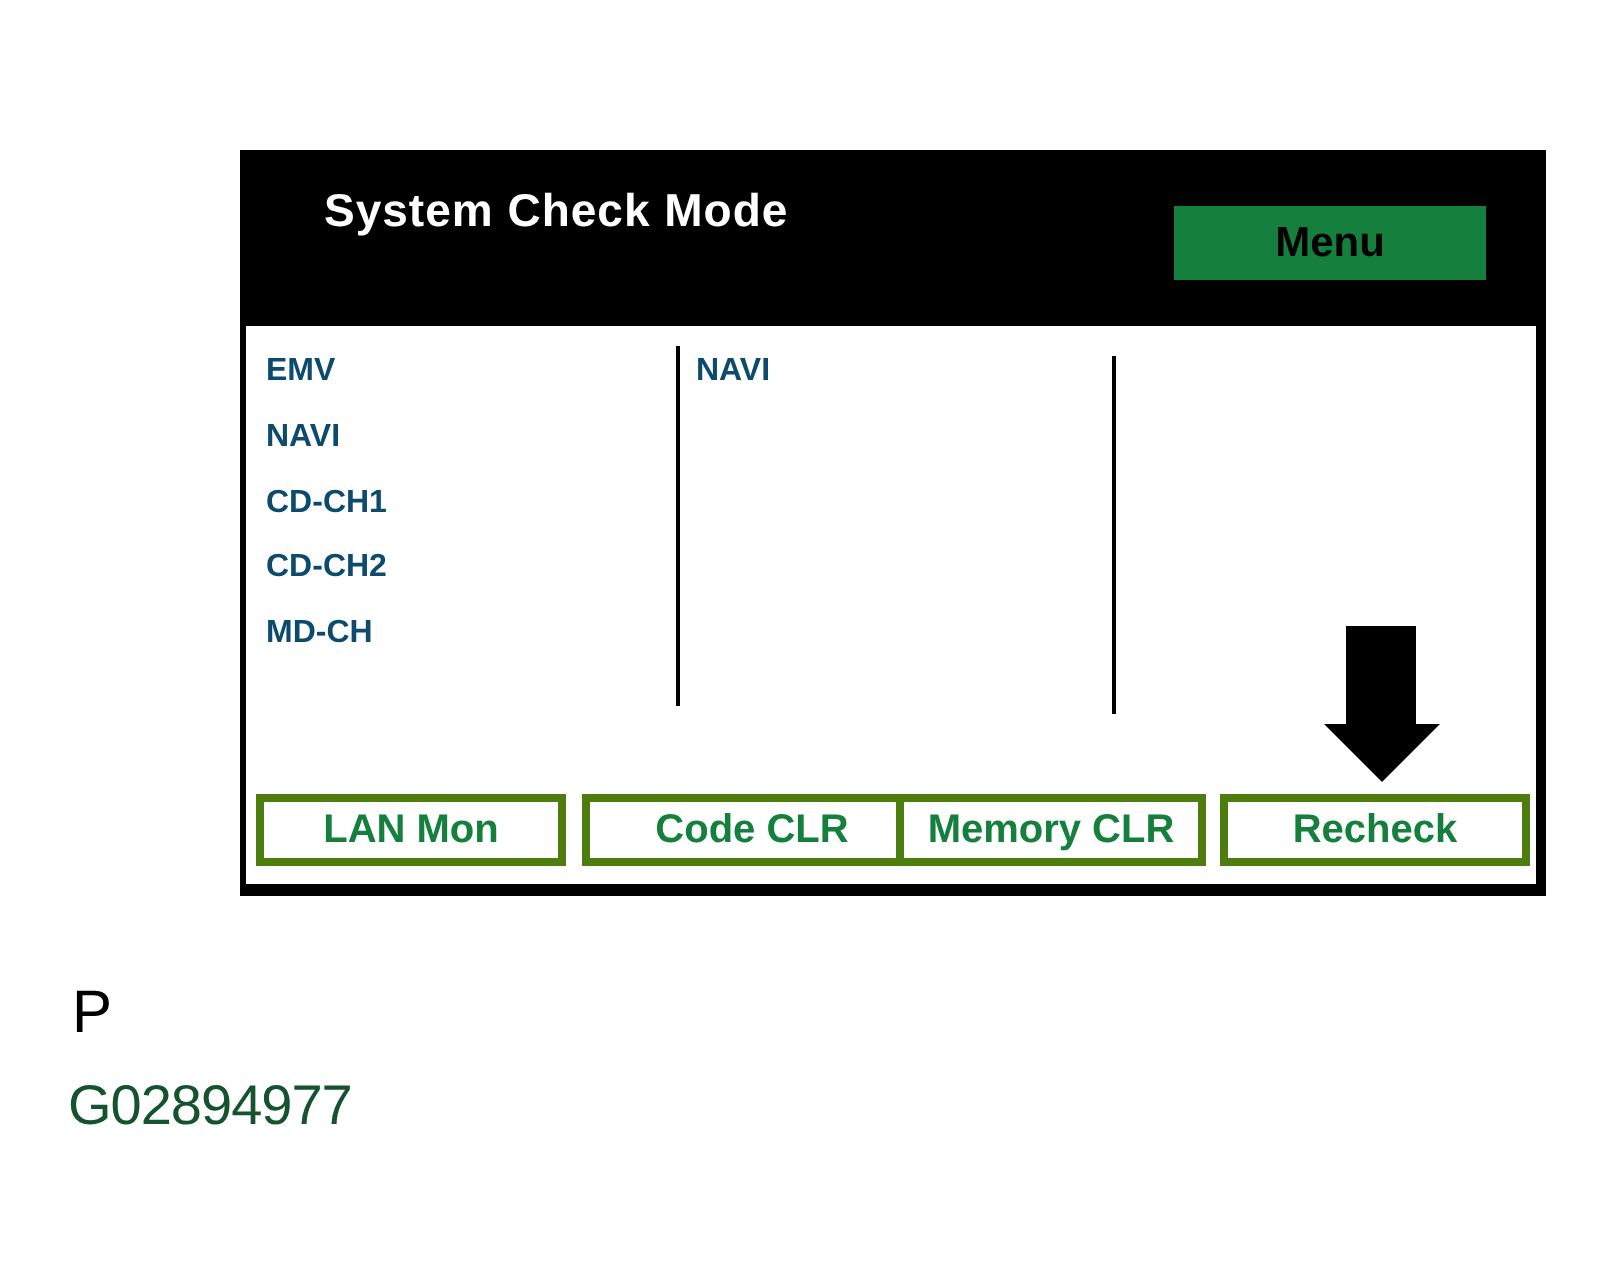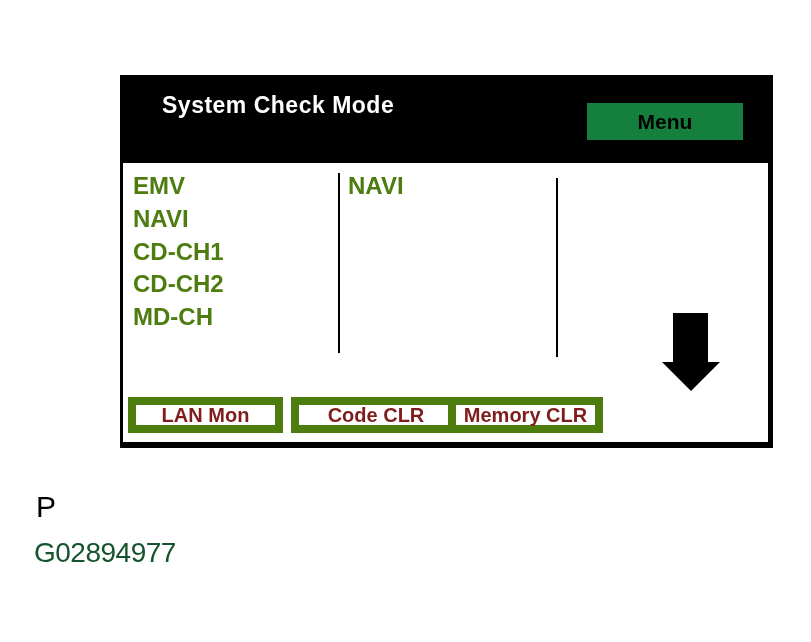--- a/index.html
+++ b/index.html
@@ -65,23 +65,23 @@
     font-family: "Liberation Sans", sans-serif;
     padding: 0;
     cursor: pointer;
   }
   
   .syscol {
     position: absolute;
     margin: 0;
     padding: 0;
     list-style: none;
-    font-size: 24px;
+    font-size: 16px;
     font-weight: bold;
-    color: #4d7c0f;
+    color: #0c4a6e;
   }
   .syscol li {
     height: 32.8px;
     line-height: 32.8px;
     white-space: nowrap;
   }
   .syscol.col1 { left: 10px;  top: 92px; }
   .syscol.col2 { left: 225px; top: 92px; }
   
   .divider {
@@ -99,22 +99,22 @@
     width: 60px;
     height: 78px;
   }
   
   .fn-btn {
     position: absolute;
     top: 319px;
     height: 36px;
     box-sizing: border-box;
     background: #ffffff;
-    border: 8px solid #4d7c0f;
-    color: #7f1d1d;
+    border: 4px solid #4d7c0f;
+    color: #15803d;
     font-size: 20px;
     font-weight: bold;
     display: flex;
     align-items: center;
     justify-content: center;
     font-family: "Liberation Sans", sans-serif;
     padding: 0;
     cursor: pointer;
     white-space: nowrap;
   }
@@ -168,20 +168,21 @@
     <div class="divider d1"></div>
     <div class="divider d2"></div>
 
     <svg class="arrow" viewBox="0 0 60 78" aria-hidden="true">
       <polygon points="12,0 47,0 47,49 59,49 30,78 1,49 12,49" fill="#000000"></polygon>
     </svg>
 
     <button class="fn-btn b1">LAN Mon</button>
     <button class="fn-btn b2">Code CLR</button>
     <button class="fn-btn b3">Memory CLR</button>
+    <button class="fn-btn b4">Recheck</button>
 
   </div>
 
   <div class="caption-p">P</div>
 
   <div class="caption-id">G02894977</div>
 
 </div>
 
 </body></html>

